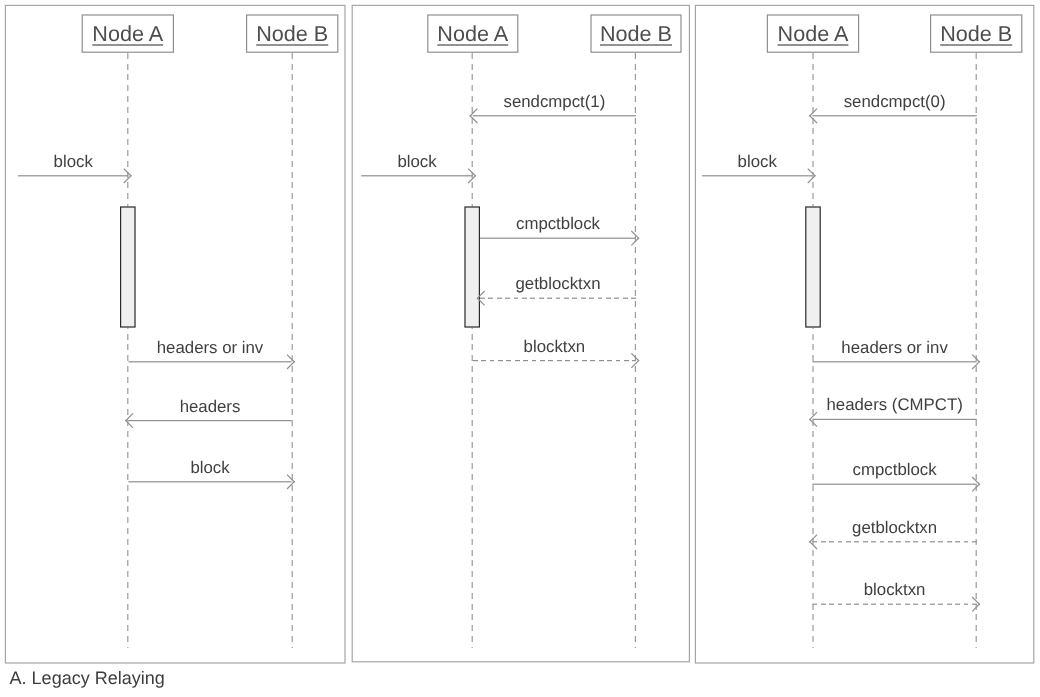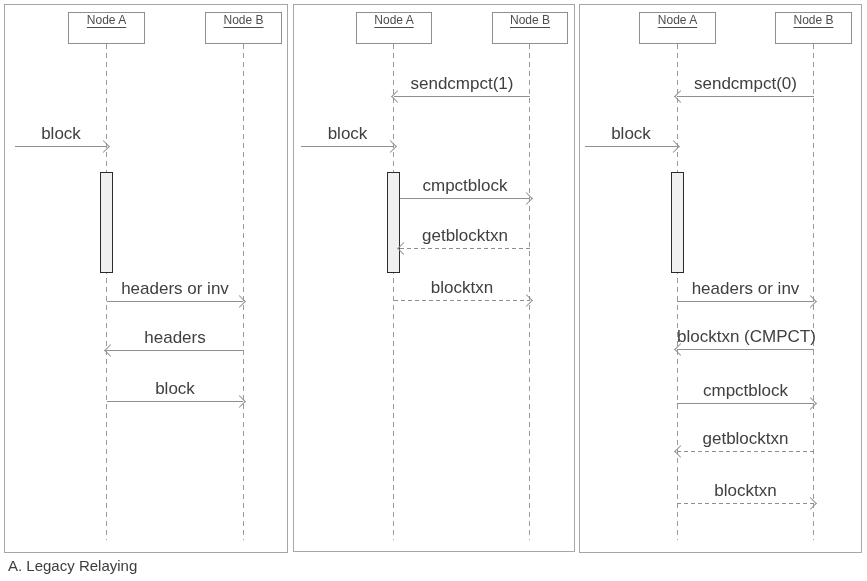--- a/index.html
+++ b/index.html
@@ -13,22 +13,22 @@
 
   .panel {
     position:absolute;
     border:1px solid #a6a6a6;
     background:#ffffff;
   }
 
   .nodebox {
     position:absolute; top:12px; height:32px;
     border:1px solid #8f8f8f; background:#ffffff;
-    display:flex; align-items:flex-start; justify-content:center;
-    font-size:12px; color:#4d4d4d;
+    display:flex; align-items:center; justify-content:center;
+    font-size:18px; color:#4d4d4d;
   }
   .nodebox .nlabel { text-decoration:underline; text-underline-offset:3px; }
 
   .lifeline {
     position:absolute; top:44px; height:496px; width:1px;
     background:repeating-linear-gradient(to bottom, #9a9a9a 0 5px, transparent 5px 9px);
   }
 
   .actbar {
     position:absolute; top:172px; width:13px; height:101px;
@@ -41,21 +41,21 @@
   }
   .chev {
     position:absolute; width:9px; height:9px; top:-4.5px;
     border-top:1.2px solid #8f8f8f; border-right:1.2px solid #8f8f8f;
   }
   .chev.r { right:-1px; transform:rotate(45deg); }
   .chev.l { left:-1px; transform:rotate(-135deg); }
 
   .mlabel {
     position:absolute; height:20px; line-height:20px;
-    text-align:center; font-size:17px; color:#404040; white-space:nowrap;
+    text-align:center; font-size:14px; color:#404040; white-space:nowrap;
   }
   .caption {
     position:absolute; top:557px; font-size:15px; color:#3d3d3d; white-space:nowrap;
   }
 </style>
 </head>
 <body>
 
 <div class="stage">
 
@@ -157,21 +157,21 @@
   <div class="mlabel" style="left:585px; top:124px; width:92px">block</div>
   <div class="mline" style="left:585px; top:146px; width:92px">
     <span class="chev r"></span>
   </div>
 
   <div class="mlabel" style="left:677px; top:279px; width:137px">headers or inv</div>
   <div class="mline" style="left:677px; top:301px; width:137px">
     <span class="chev r"></span>
   </div>
 
-  <div class="mlabel" style="left:677px; top:327px; width:137px">blocktxn (CMPCT)</div>
+  <div class="mlabel" style="left:677px; top:327px; width:137px">headers (CMPCT)</div>
   <div class="mline" style="left:677px; top:349px; width:137px">
     <span class="chev l"></span>
   </div>
 
   <div class="mlabel" style="left:677px; top:381px; width:137px">cmpctblock</div>
   <div class="mline" style="left:677px; top:403px; width:137px">
     <span class="chev r"></span>
   </div>
 
   <div class="mlabel" style="left:677px; top:429px; width:137px">getblocktxn</div>

